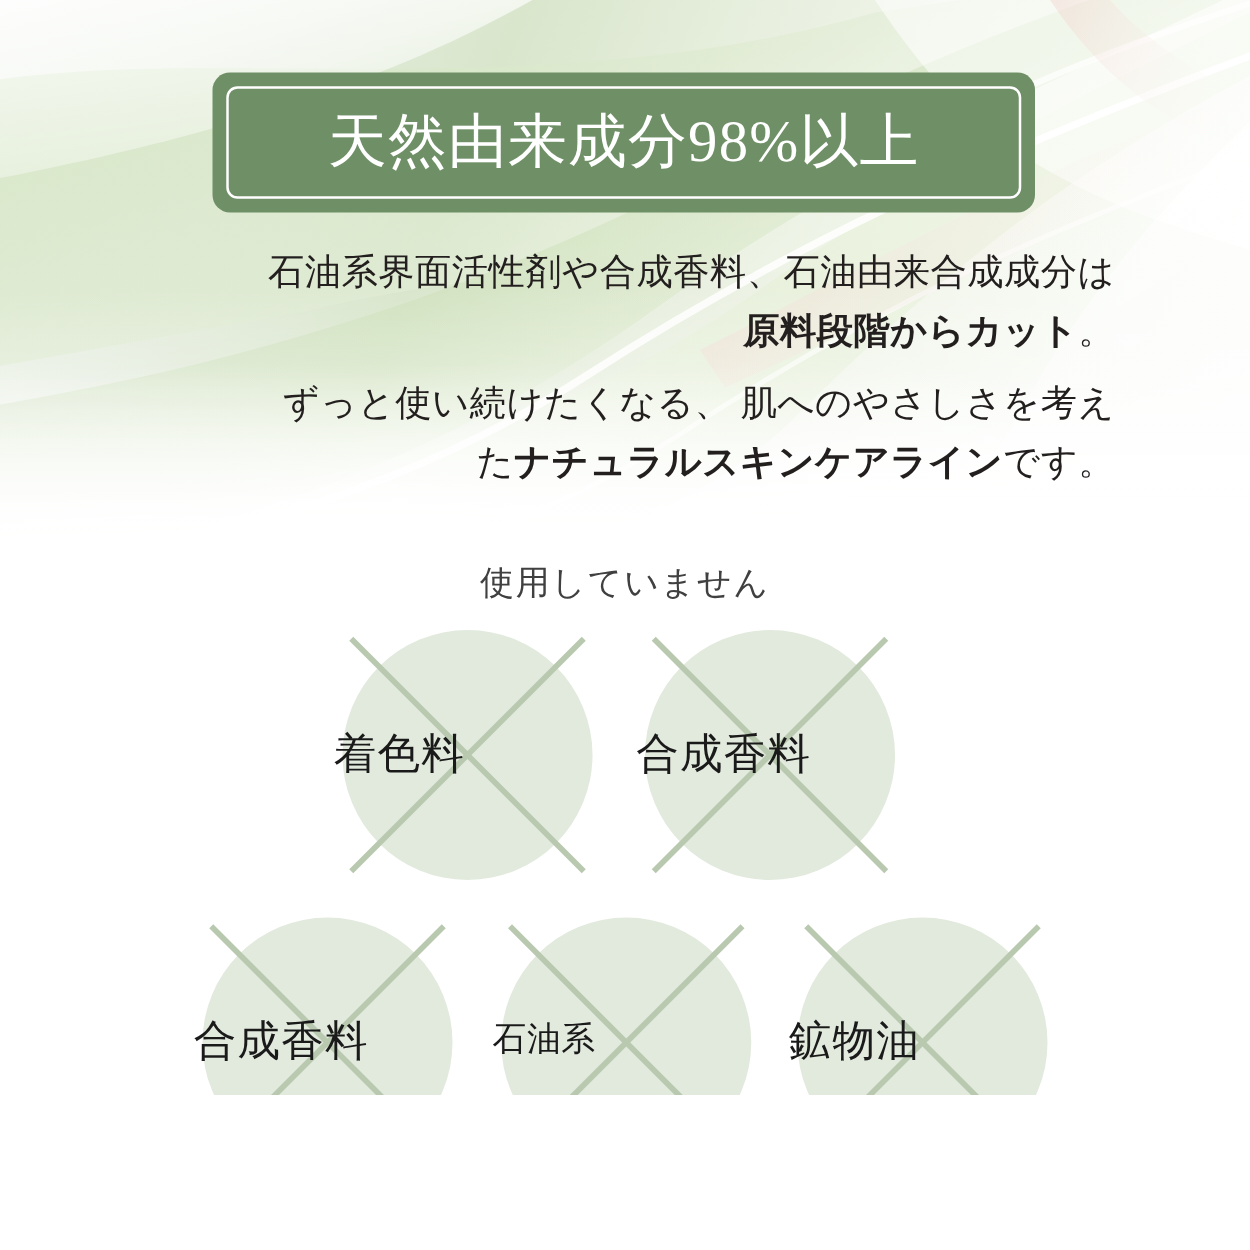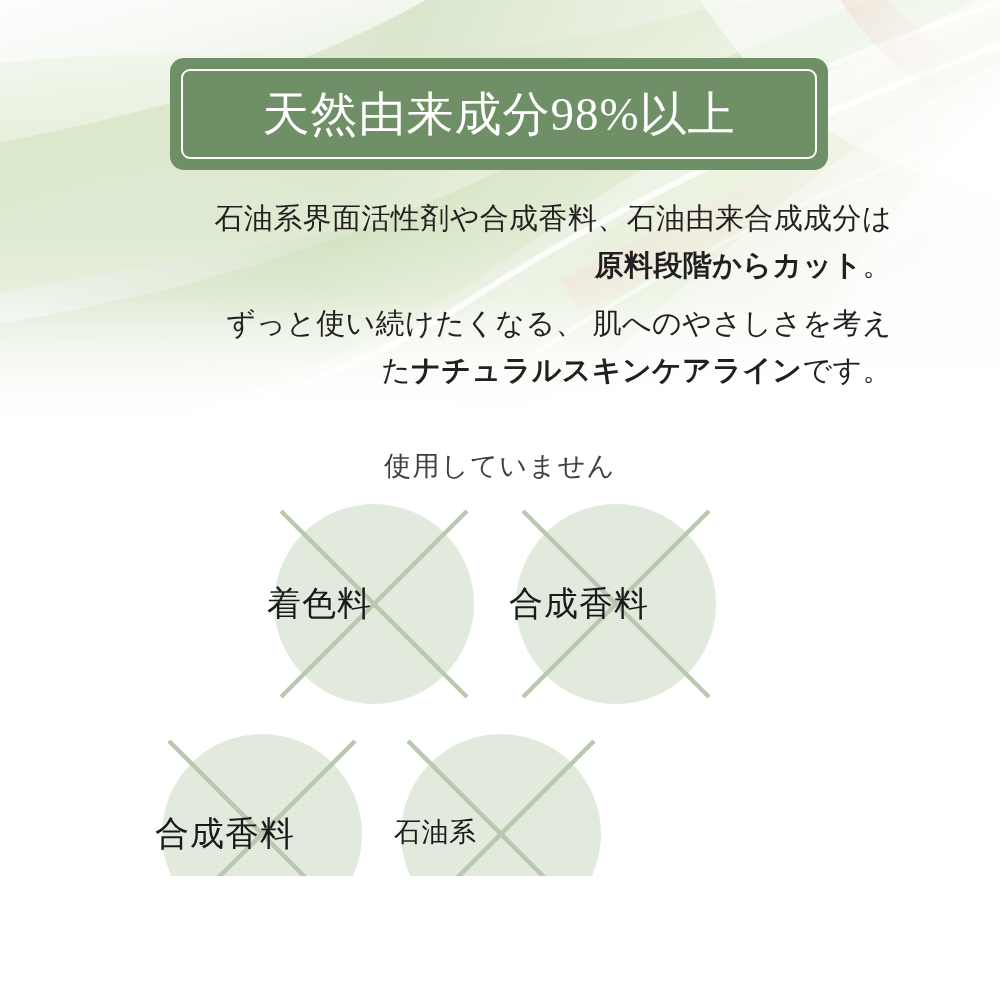--- a/index.html
+++ b/index.html
@@ -311,16 +311,26 @@
         <div class="circle-disc"></div>
         <svg class="circle-x" viewBox="0 0 214 214">
           <line x1="14" y1="14" x2="200" y2="200" stroke="#b9c9b0" stroke-width="4.5"></line>
           <line x1="200" y1="14" x2="14" y2="200" stroke="#b9c9b0" stroke-width="4.5"></line>
         </svg>
         <div class="circle-label two-line">
           <span>石油系</span>
         </div>
       </div>
 
+      <div class="circle-item pos-r2c3">
+        <div class="circle-disc"></div>
+        <svg class="circle-x" viewBox="0 0 214 214">
+          <line x1="14" y1="14" x2="200" y2="200" stroke="#b9c9b0" stroke-width="4.5"></line>
+          <line x1="200" y1="14" x2="14" y2="200" stroke="#b9c9b0" stroke-width="4.5"></line>
+        </svg>
+        <div class="circle-label">
+          <span>鉱物油</span>
+        </div>
+      </div>
 
     </div>
   </div>
 </div>
 
 </body></html>

